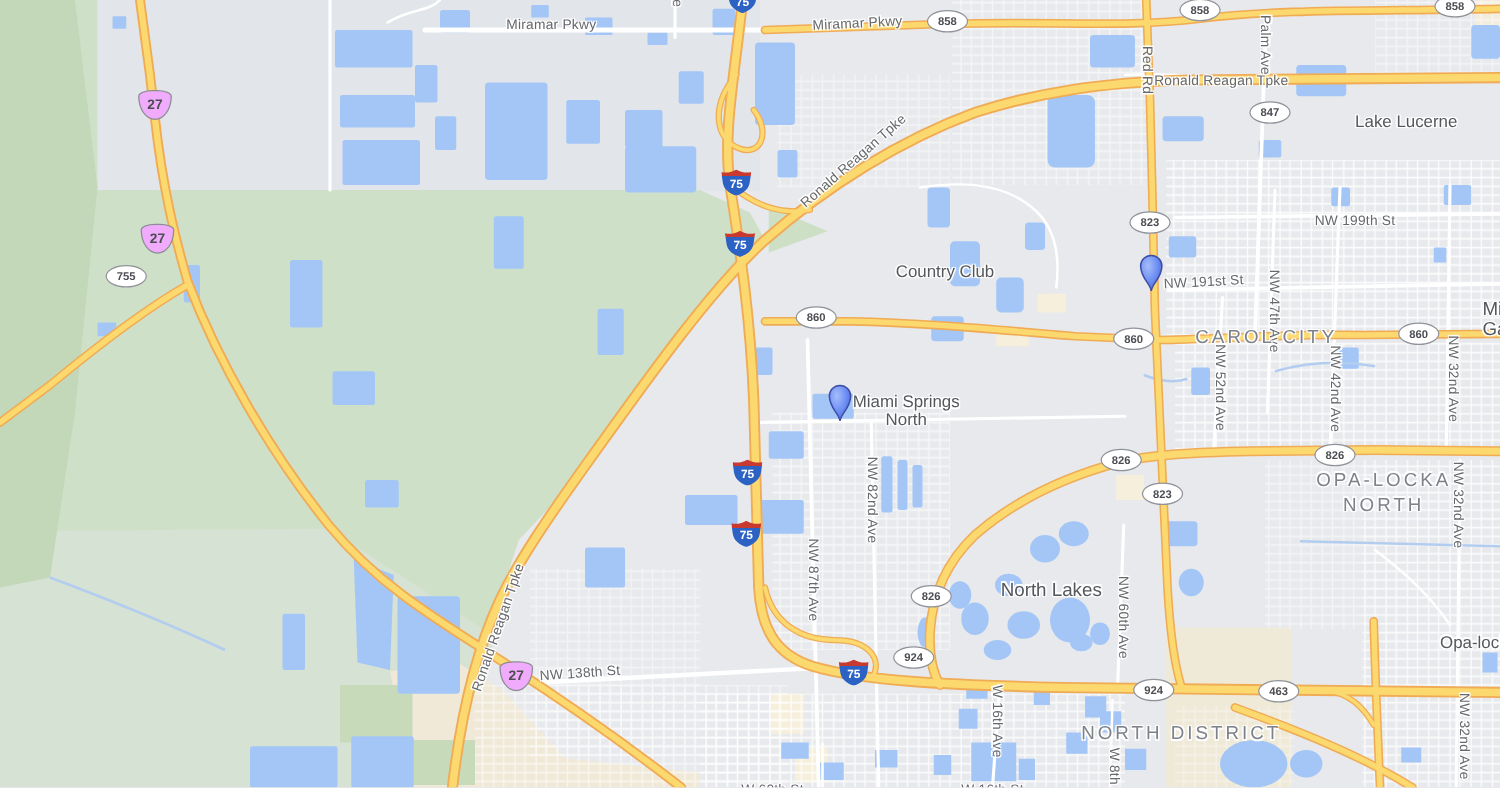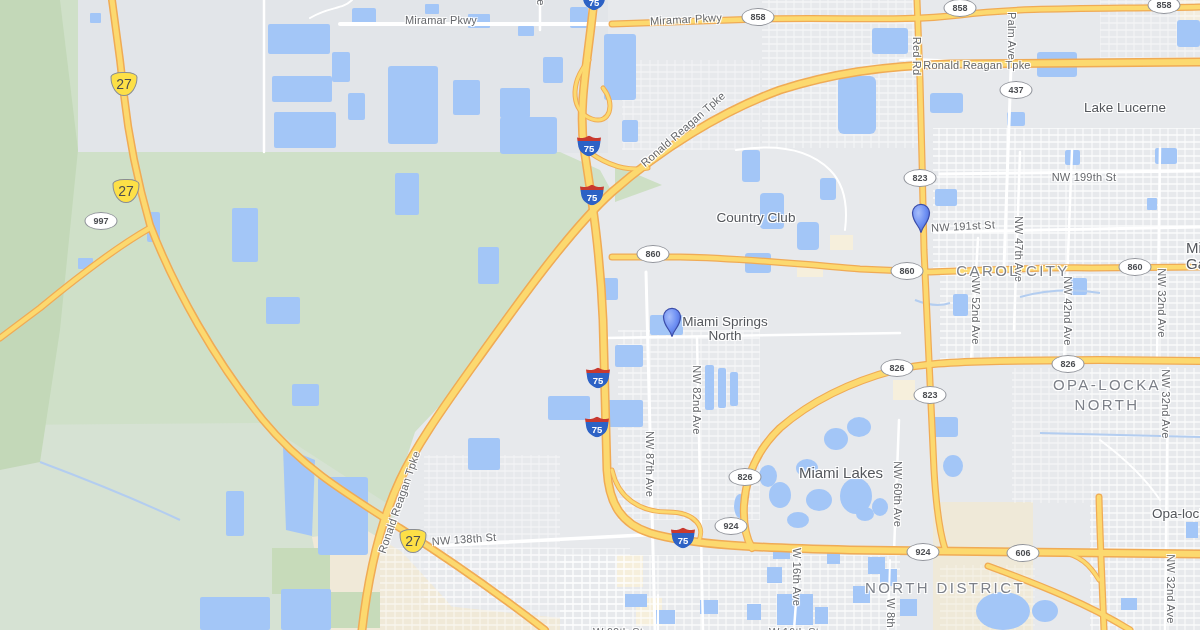--- a/index.html
+++ b/index.html
@@ -15,23 +15,23 @@
   .pl{font-size:13.5px;color:#54575c;}
   .pl.big{font-size:15px;}
   .dl{font-size:15px;color:#7d8189;letter-spacing:2.4px;font-weight:400;}
   .vert{writing-mode:vertical-rl;}
   .two{display:flex;flex-direction:column;align-items:center;line-height:1.05;text-align:center;}
   .clipleft{transform:rotate(var(--rot,0deg));} 
   
   .sh{position:absolute;transform:translate(-50%,-50%);display:flex;align-items:center;justify-content:center;pointer-events:none;}
   .sh-oval{width:31px;height:16px;background:#fff;border:1.4px solid #90939a;border-radius:50%;
       font-size:9px;font-weight:bold;color:#4c4e52;}
-  .sh-us{width:25px;height:22px;background:#fde047;border:1.4px solid #8a8d92;
+  .sh-us{width:25px;height:22px;background:#f0abfc;border:1.4px solid #8a8d92;
       border-radius:45% 45% 52% 52% / 22% 22% 82% 82%;
-      font-size:14px;font-weight:normal;color:#4c4e52;}
+      font-size:11px;font-weight:bold;color:#4c4e52;}
   .sh-i{width:24px;height:21px;background:linear-gradient(#c8392f 0 5.5px,#2d62c5 5.5px);
       clip-path:path("M12 0 C15 2.3 20.5 3.2 24 2.1 L23 9 C22.5 15.5 18 19 12 21 C6 19 1.5 15.5 1 9 L0 2.1 C3.5 3.2 9 2.3 12 0 Z");
       font-size:9.5px;font-weight:bold;color:#fff;padding-top:4px;box-sizing:border-box;}
   .marker{position:absolute;pointer-events:none;}
 </style>
 </head>
 <body>
 
 <div id="map">
 
@@ -258,21 +258,21 @@
   <div class="sh sh-oval" style="left:758px;top:17px">
       <span>858</span>
     </div>
   <div class="sh sh-oval" style="left:960px;top:8px">
       <span>858</span>
     </div>
   <div class="sh sh-oval" style="left:1164px;top:5px">
       <span>858</span>
     </div>
   <div class="sh sh-oval" style="left:1016px;top:90px">
-      <span>437</span>
+      <span>847</span>
     </div>
   <div class="sh sh-oval" style="left:920px;top:178px">
       <span>823</span>
     </div>
   <div class="sh sh-oval" style="left:930px;top:395px">
       <span>823</span>
     </div>
   <div class="sh sh-oval" style="left:653px;top:254px">
       <span>860</span>
     </div>
@@ -291,24 +291,24 @@
   <div class="sh sh-oval" style="left:745px;top:477px">
       <span>826</span>
     </div>
   <div class="sh sh-oval" style="left:731px;top:526px">
       <span>924</span>
     </div>
   <div class="sh sh-oval" style="left:923px;top:552px">
       <span>924</span>
     </div>
   <div class="sh sh-oval" style="left:1023px;top:553px">
-      <span>606</span>
+      <span>463</span>
     </div>
   <div class="sh sh-oval" style="left:101px;top:221px">
-      <span>997</span>
+      <span>755</span>
     </div>
   <div class="sh sh-us" style="left:124px;top:84px">
       <span>27</span>
     </div>
   <div class="sh sh-us" style="left:126px;top:191px">
       <span>27</span>
     </div>
   <div class="sh sh-us" style="left:413px;top:541px">
       <span>27</span>
     </div>
@@ -349,27 +349,27 @@
   <div class="rl vert" style="left:1171px;top:589px">NW 32nd Ave</div>
   <div class="rl vert" style="left:650px;top:464px">NW 87th Ave</div>
   <div class="rl vert" style="left:697px;top:400px">NW 82nd Ave</div>
   <div class="rl vert" style="left:898px;top:494px">NW 60th Ave</div>
   <div class="rl" style="left:464px;top:539px;--rot:-4deg">NW 138th St</div>
   <div class="rl vert" style="left:797px;top:577px">W 16th Ave</div>
   <div class="rl vert" style="left:891px;top:624px">W 8th Ave</div>
   <div class="rl" style="left:618px;top:632px">W 60th St</div>
   <div class="rl" style="left:794px;top:632px">W 16th St</div>
 
-  <div class="pl" style="left:1125px;top:107px">Lake Lucerne</div>
+  <div class="pl" style="left:1125px;top:97px">Lake Lucerne</div>
   <div class="pl" style="left:756px;top:217px">Country Club</div>
   <div class="pl two" style="left:725px;top:329px">
     <span>Miami Springs</span>
     <span>North</span>
   </div>
-  <div class="pl big" style="left:841px;top:472px">Miami Lakes</div>
+  <div class="pl big" style="left:841px;top:472px">North Lakes</div>
   <div class="pl big two clipleft" style="left:1186px;top:240px;align-items:flex-start;position:absolute">
     <span>Miami</span>
     <span>Gardens</span>
   </div>
   <div class="dl" style="left:1013px;top:270px">CAROL CITY</div>
   <div class="dl two" style="left:1107px;top:394px;line-height:1.3">
     <span>OPA-LOCKA</span>
     <span>NORTH</span>
   </div>
   <div class="dl" style="left:945px;top:587px">NORTH DISTRICT</div>

